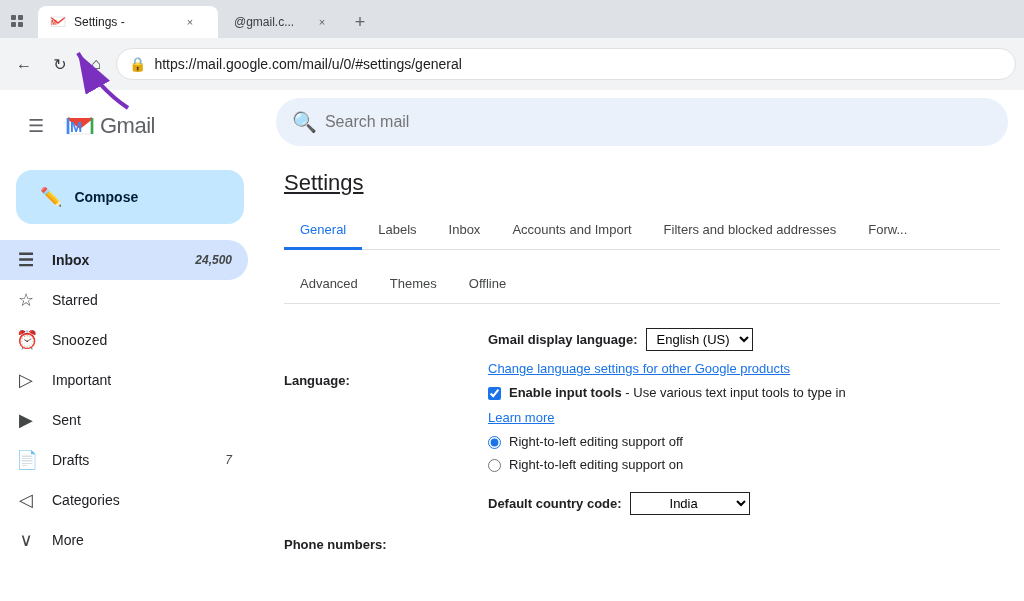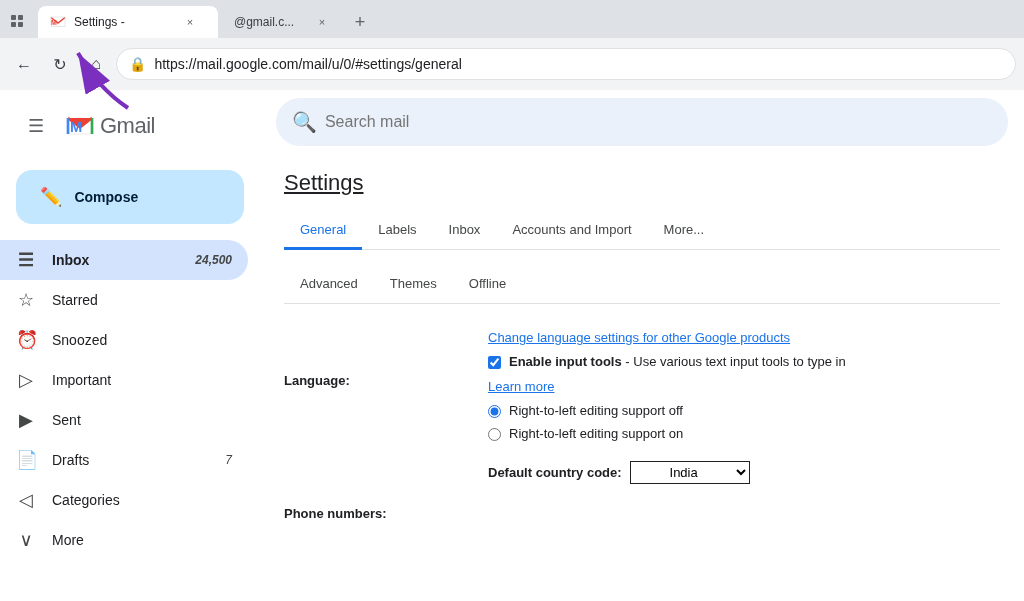--- a/index.html
+++ b/index.html
@@ -388,32 +388,39 @@
     </div>
 
     <div class="settings-container">
       <h1 class="settings-title">Settings</h1>
 
       <div class="settings-tabs">
         <div class="tab-item active">General</div>
         <div class="tab-item">Labels</div>
         <div class="tab-item">Inbox</div>
         <div class="tab-item">Accounts and Import</div>
-        <div class="tab-item">More...</div>
+        <div class="tab-item">Filters and blocked addresses</div>
+        <div class="tab-item">Forw...</div>
       </div>
 
       <div class="settings-tabs-row2">
         <div class="tab-item">Advanced</div>
         <div class="tab-item">Themes</div>
         <div class="tab-item">Offline</div>
       </div>
 
       <div class="setting-row">
         <div class="setting-label">Language:</div>
         <div class="setting-value">
+          <div class="lang-display-row">
+            <span class="lang-label">Gmail display language:</span>
+            <select class="lang-select">
+              <option>English (US)</option>
+            </select>
+          </div>
           <div>
             <a class="change-lang-link" href="#">Change language settings for other Google products</a>
           </div>
           <div class="checkbox-row">
             <input type="checkbox" class="checkbox-input" checked="" style="">
             <span class="checkbox-label">
               <span class="bold-label">Enable input tools</span>
               <span> - Use various text input tools to type in</span>
             </span>
           </div>

